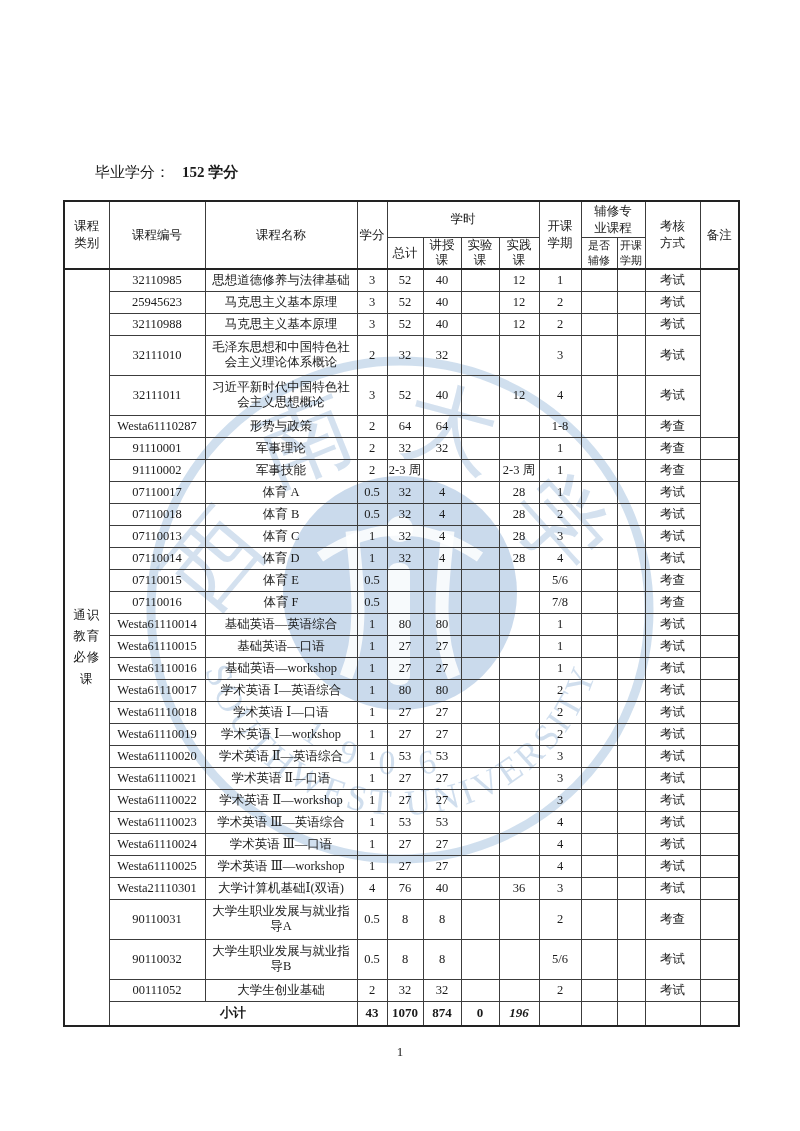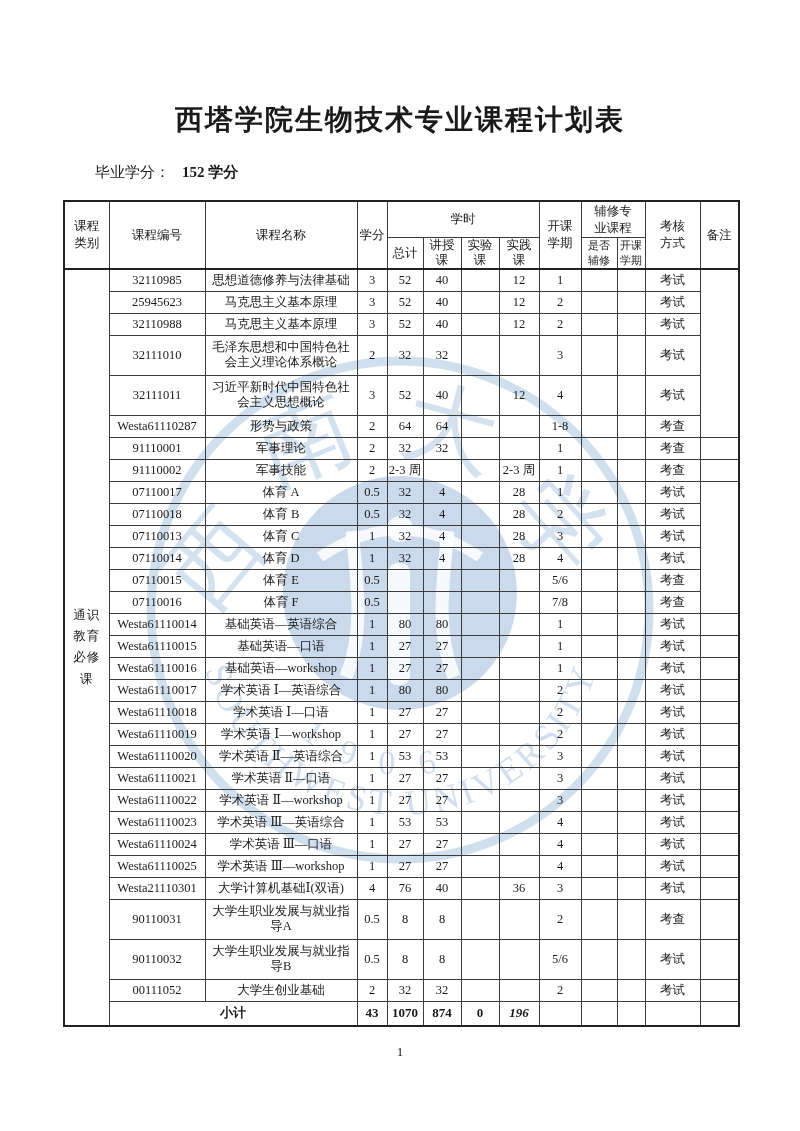--- a/index.html
+++ b/index.html
@@ -69,21 +69,20 @@
       <path id="wm-arc-year" d="M 160,390 A 163,163 0 0 0 405,398"></path>
     </defs>
     <text font-family="'Liberation Serif','DejaVu Serif',serif" font-size="36" letter-spacing="4" fill="#aac4e0" opacity="0.55">
       <textPath href="#wm-arc-latin">SOUTHWEST UNIVERSITY</textPath>
     </text>
     <text font-family="'Liberation Serif','DejaVu Serif',serif" font-size="34" letter-spacing="26" fill="#aac4e0" opacity="0.55">
       <textPath href="#wm-arc-year" startOffset="30">1906</textPath>
     </text>
   </svg>
 
-  <div class="doc-title">西塔学院生物技术专业课程计划表</div>
 
   <div class="credits-line">
     <span>毕业学分：</span><span class="val">152 学分</span>
   </div>
 
   <table class="plan">
     <colgroup>
       <col style="width:45px">
         <col style="width:96px">
         <col style="width:152px">

